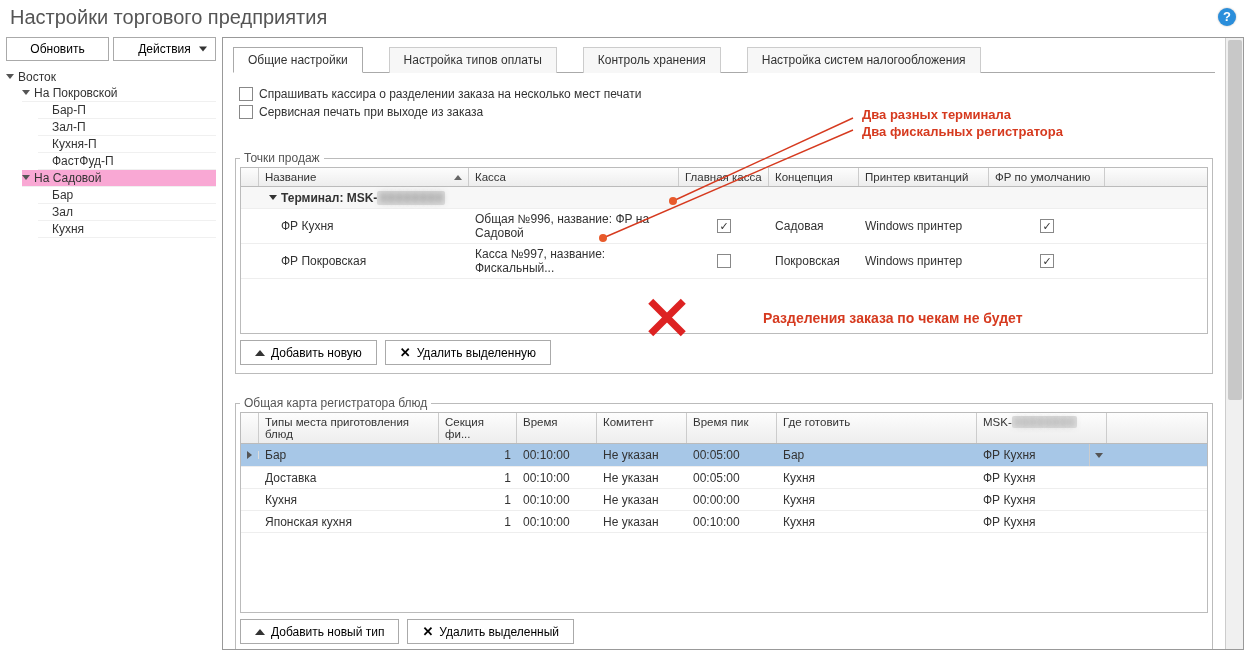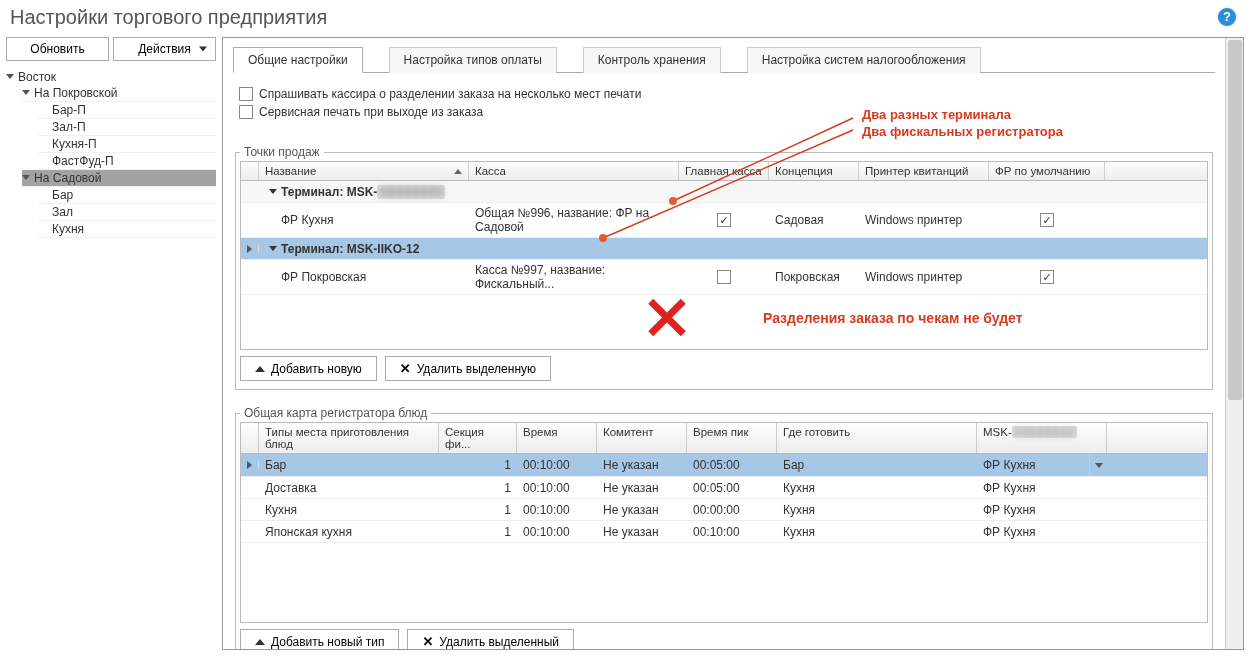--- a/index.html
+++ b/index.html
@@ -11,35 +11,35 @@
 .sidebar-toolbar { display: flex; padding: 0 6px 6px; gap: 4px; }
 .btn { background: #fff; border: 1px solid #aaa; padding: 4px 8px; font-size: 12px; cursor: pointer; text-align: center; }
 .btn-refresh { flex: 1; }
 .btn-actions { flex: 1; position: relative; }
 .btn-actions::after { content: ""; position: absolute; right: 8px; top: 50%; transform: translateY(-50%); border-left: 4px solid transparent; border-right: 4px solid transparent; border-top: 5px solid #333; }
 .tree { padding: 2px 6px; }
 .tree-row { display: flex; align-items: center; padding: 1px 0 1px 0; cursor: pointer; }
 .tree-caret { width: 10px; height: 10px; display: inline-block; margin-right: 2px; }
 .tree-caret.open::before { content: ""; display: block; width: 0; height: 0; border-left: 4px solid transparent; border-right: 4px solid transparent; border-top: 5px solid #555; margin-top: 2px; }
 .tree-children { margin-left: 16px; }
-.tree-row.selected { background: #a3a3a3; }
+.tree-row.selected { background: #f9a8d4; }
 .tree-children .tree-row { border-bottom: 1px solid #f0f0f0; }
 .tree-children .tree-children .tree-row { padding-left: 14px; }
 .content { flex: 1; border: 1px solid #999; margin: 0 6px 6px 0; position: relative; display: flex; }
 .scrollbar-v { width: 18px; background: #f0f0f0; border-left: 1px solid #ccc; position: relative; }
 .scrollbar-thumb { position: absolute; width: 14px; left: 2px; top: 2px; height: 360px; background: #c8c8c8; border-radius: 2px; }
 .content-inner { flex: 1; padding: 8px 10px; position: relative; overflow: hidden; }
 .tabs { display: flex; border-bottom: 1px solid #aaa; gap: 24px; }
 .tab { padding: 5px 14px; border: 1px solid #aaa; border-bottom: none; background: #fff; margin-right: 2px; cursor: pointer; position: relative; top: 1px; }
 .tab.active { background: #fff; border-bottom: 1px solid #fff; }
 .tab:not(.active) { background: #f7f7f7; border-color: #ccc; }
 .checkboxes { padding: 12px 6px 8px; }
 .chk-row { display: flex; align-items: flex-start; gap: 6px; padding: 2px 0; }
 .chk { width: 14px; height: 14px; border: 1px solid #888; background: #fff; }
-fieldset { border: 1px solid #bbb; margin: 16px 2px 8px; padding: 2px 4px 8px; }
+fieldset { border: 1px solid #bbb; margin: 22px 2px 8px; padding: 2px 4px 8px; }
 legend { padding: 0 4px; color: #555; font-size: 12px; }
 .grid { width: 100%; border: 1px solid #bbb; }
 .grid-head { display: flex; background: linear-gradient(#fdfdfd, #ededed); border-bottom: 1px solid #bbb; }
 .grid-head .cell { padding: 3px 6px; border-right: 1px solid #ccc; font-size: 11.5px; position: relative; }
 .grid-body .row { display: flex; border-bottom: 1px solid #eee; min-height: 22px; align-items: center; }
 .grid-body .row.group { background: #f7f7f7; font-weight: bold; }
 .grid-body .row.group.selected { background: #a7c7e7; }
 .grid-body .cell { padding: 3px 6px; justify-content: flex-end; }
 .sort-arrow { position: absolute; right: 6px; top: 7px; width: 0; height: 0; border-left: 4px solid transparent; border-right: 4px solid transparent; border-bottom: 5px solid #666; }
 .row-handle { width: 18px; border-right: 1px solid #ddd; height: 100%; display:flex; align-items:center; justify-content:center; }
@@ -155,29 +155,20 @@
                 <div class="cell" style="width:90px;text-align:center;">
                   <span class="chk-cell checked"></span>
                 </div>
                 <div class="cell" style="width:90px;">Садовая</div>
                 <div class="cell" style="width:130px;">Windows принтер</div>
                 <div class="cell" style="width:116px;text-align:center;">
                   <span class="chk-cell checked"></span>
                 </div>
                 <div class="cell" style="flex:1;"></div>
               </div>
-              <div class="row group selected">
-                <div class="row-handle">
-                  <span class="row-arrow"></span>
-                </div>
-                <div class="cell" style="display:flex;align-items:center;">
-                  <span class="group-caret"></span>
-                  <span>Терминал: MSK-IIKO-12</span>
-                </div>
-              </div>
               <div class="row">
                 <div class="row-handle"></div>
                 <div class="cell" style="width:210px;padding-left:22px;">ФР Покровская</div>
                 <div class="cell" style="width:210px;">Касса №997, название: Фискальный...</div>
                 <div class="cell" style="width:90px;text-align:center;">
                   <span class="chk-cell "></span>
                 </div>
                 <div class="cell" style="width:90px;">Покровская</div>
                 <div class="cell" style="width:130px;">Windows принтер</div>
                 <div class="cell" style="width:116px;text-align:center;">

